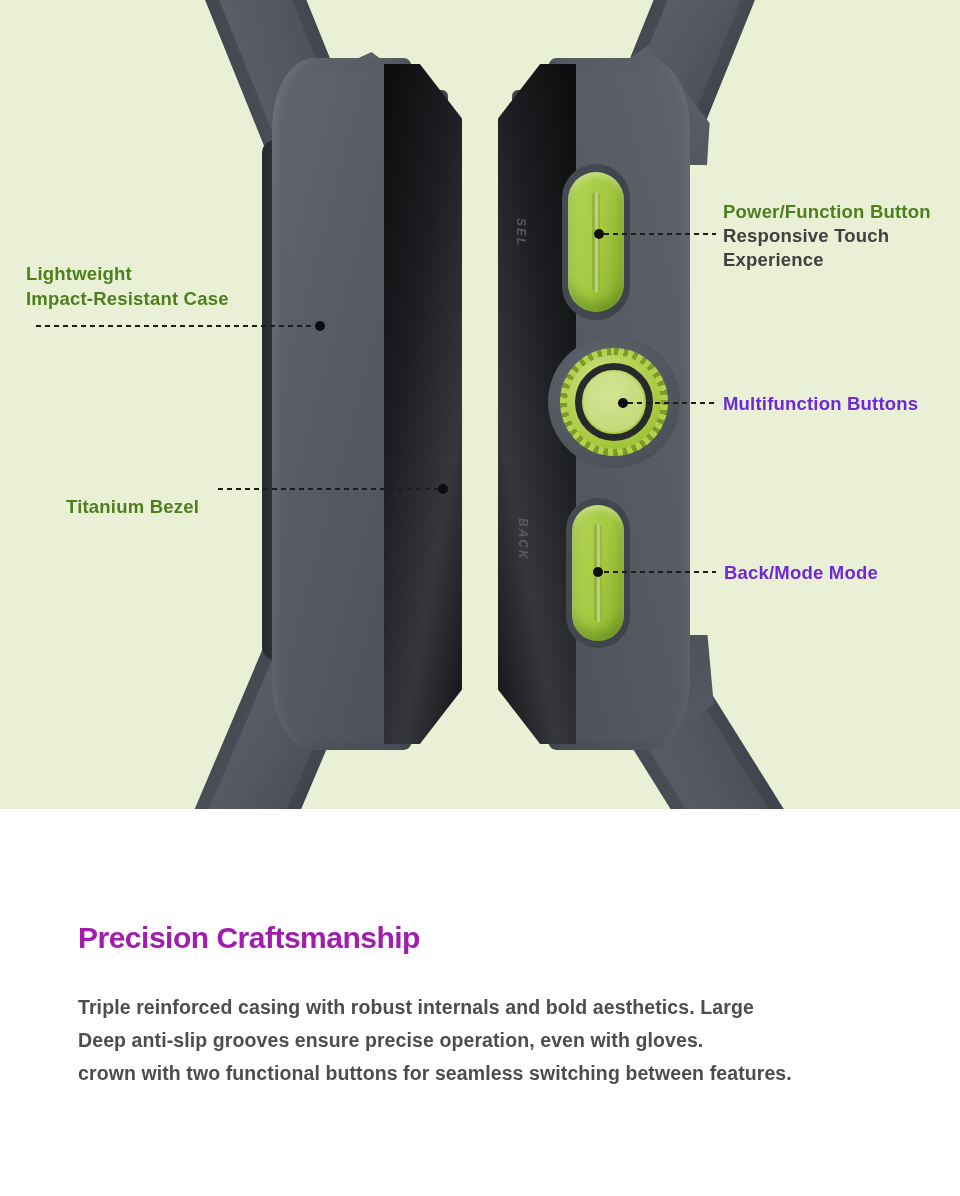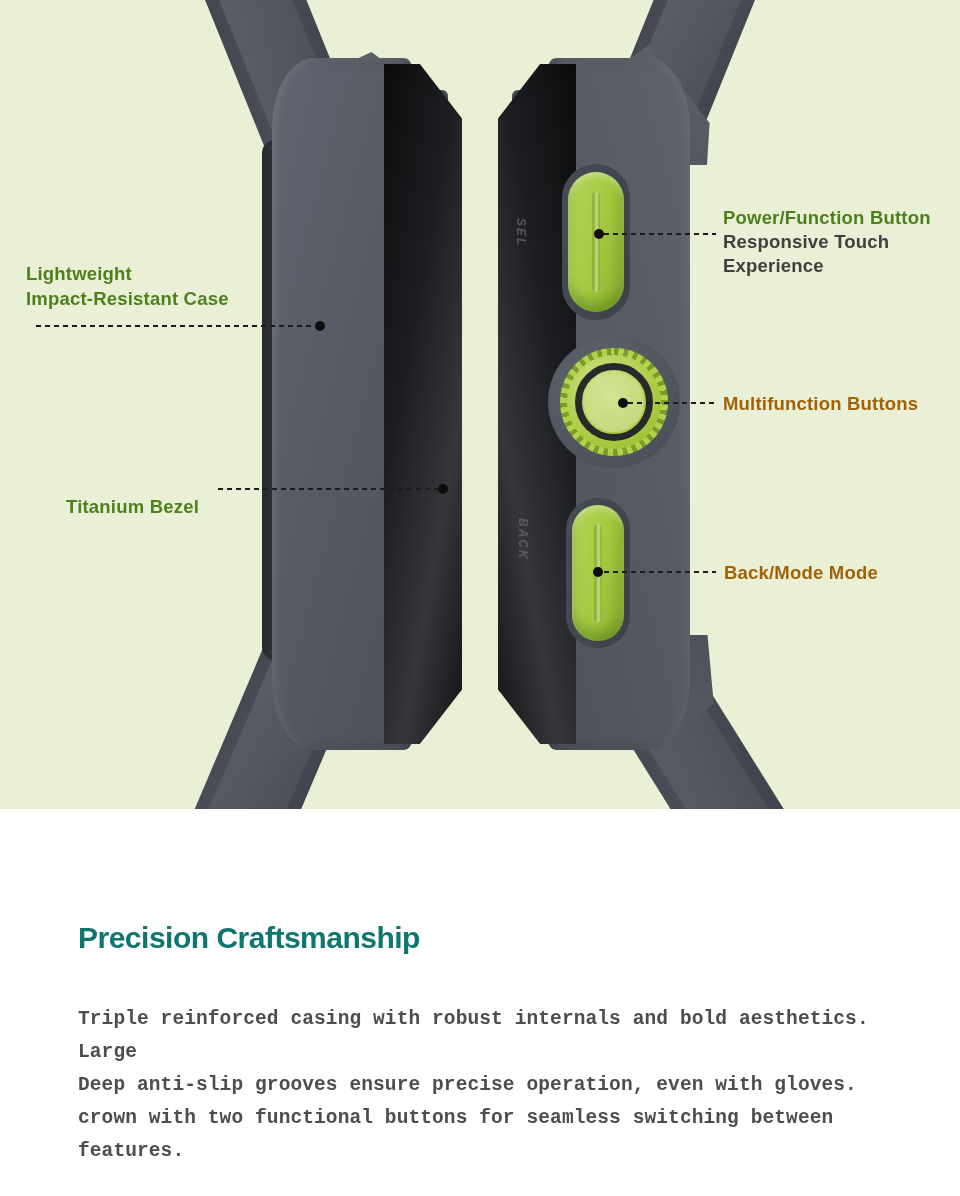--- a/index.html
+++ b/index.html
@@ -68,32 +68,32 @@
   .crown-dark { left:575px; top:363px; width:78px; height:78px; border-radius:50%;
                 border:7px solid #27292b; background:transparent; }
   .crown-face { left:584px; top:372px; width:60px; height:60px; border-radius:50%;
                 background:radial-gradient(circle at 42% 36%,#d3e494,#c5da7e 70%,#b5cf5f); }
 
   
   .dash { position:absolute; height:2px; background:repeating-linear-gradient(90deg,#1c1c1c 0 5px,transparent 5px 9px); }
   .dot { position:absolute; width:10px; height:10px; border-radius:50%; background:#0d0d0d; }
   .lbl { position:absolute; font-weight:700; font-size:18.5px; letter-spacing:.2px; line-height:24px; }
   .lbl.green { color:#4e7f1d; }
-  .lbl.dark { color:#a16207; }
+  .lbl.dark { color:#6d28d9; }
   .lbl-case { left:26px; top:261px; width:232px; text-align:left; line-height:25px; }
   .lbl-bezel { left:66px; top:479px;margin-top:16px; }
-  .lbl-power { left:723px; top:206px; }
+  .lbl-power { left:723px; top:200px; }
   .lbl-power .sub { color:#404040; }
   .lbl-multi { left:723px; top:392px; }
   .lbl-back { left:724px; top:561px; }
 
   
   .info { position:absolute; left:0; top:809px; width:960px; height:387px; background:#ffffff; padding:112px 70px 0 78px; }
-  .info h2 { font-size:30px; font-weight:800; color:#0f766e; letter-spacing:-.5px; }
-  .info .body { margin-top:48px; font-size:19.5px; font-weight:700; color:#4d4d4d; line-height:33px; letter-spacing:.1px;font-family:Liberation Mono, monospace; }
+  .info h2 { font-size:30px; font-weight:800; color:#a21caf; letter-spacing:-.5px; }
+  .info .body { margin-top:36px; font-size:19.5px; font-weight:700; color:#4d4d4d; line-height:33px; letter-spacing:.1px; }
 </style>
 </head>
 <body>
 
 <div class="page">
 
   <div class="hero">
 
     <div class="strap strap-lt">
         <div class="panel"></div>

